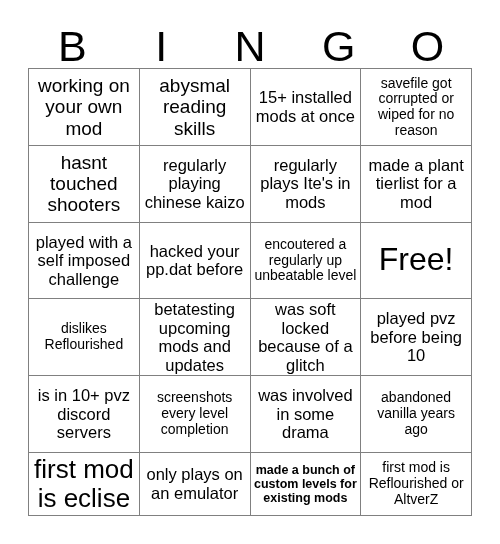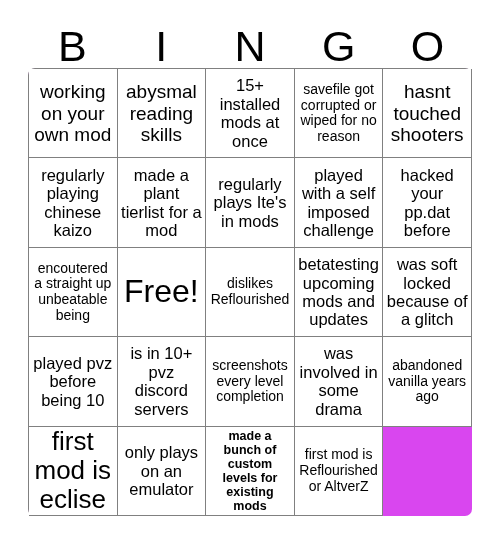--- a/index.html
+++ b/index.html
@@ -47,27 +47,26 @@
   }
 
   
   #bingo-grid {
     position: absolute;
     left: 28px;
     top: 68px;
     width: 444px;
     height: 448px;
     display: grid;
-    grid-template-columns: repeat(5, 1fr);
+    grid-template-columns: repeat(4, 1fr);
     grid-template-rows: repeat(5, 1fr);
     border-top: 1px solid #808080;
     border-left: 1px solid #808080;
     box-sizing: border-box;
-    background: #d946ef;
-    border-radius: 7px;
+    background: #84cc16;
   }
 
   .bingo-cell {
     border-right: 1px solid #808080;
     border-bottom: 1px solid #808080;
     box-sizing: border-box;
     display: flex;
     align-items: center;
     justify-content: center;
     text-align: center;
@@ -121,34 +120,34 @@
         <span class="cell-text">savefile got corrupted or wiped for no reason</span>
       </div>
 
     <div class="bingo-cell size-lg">
         <span class="cell-text">hasnt touched shooters</span>
       </div>
     <div class="bingo-cell size-md">
         <span class="cell-text">regularly playing chinese kaizo</span>
       </div>
     <div class="bingo-cell size-md">
-        <span class="cell-text">made a plant tierlist for a mod</span>
+        <span class="cell-text">regularly plays Ite's in mods</span>
       </div>
     <div class="bingo-cell size-md">
-        <span class="cell-text">regularly plays Ite's in mods</span>
+        <span class="cell-text">made a plant tierlist for a mod</span>
       </div>
     <div class="bingo-cell size-md">
         <span class="cell-text">played with a self imposed challenge</span>
       </div>
 
     <div class="bingo-cell size-md">
         <span class="cell-text">hacked your pp.dat before</span>
       </div>
     <div class="bingo-cell size-sm">
-        <span class="cell-text">encoutered a straight up unbeatable being</span>
+        <span class="cell-text">encoutered a regularly up unbeatable level</span>
       </div>
     <div class="bingo-cell size-free">
         <span class="cell-text">Free!</span>
       </div>
     <div class="bingo-cell size-sm">
         <span class="cell-text">dislikes Reflourished</span>
       </div>
     <div class="bingo-cell size-md">
         <span class="cell-text">betatesting upcoming mods and updates</span>
       </div>

